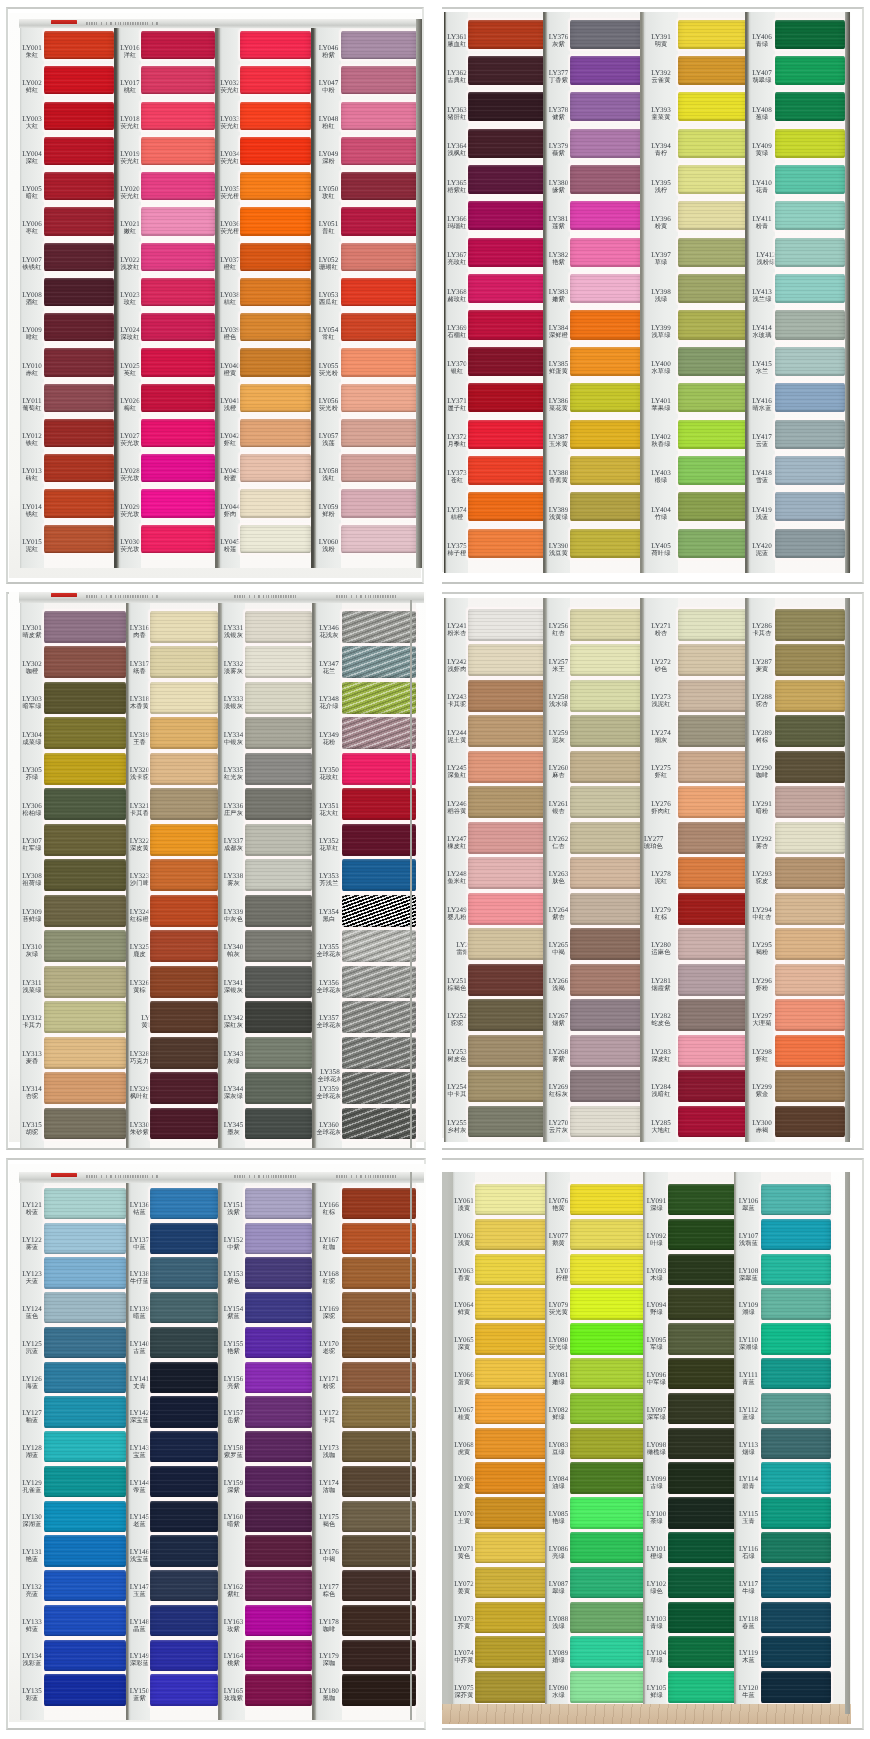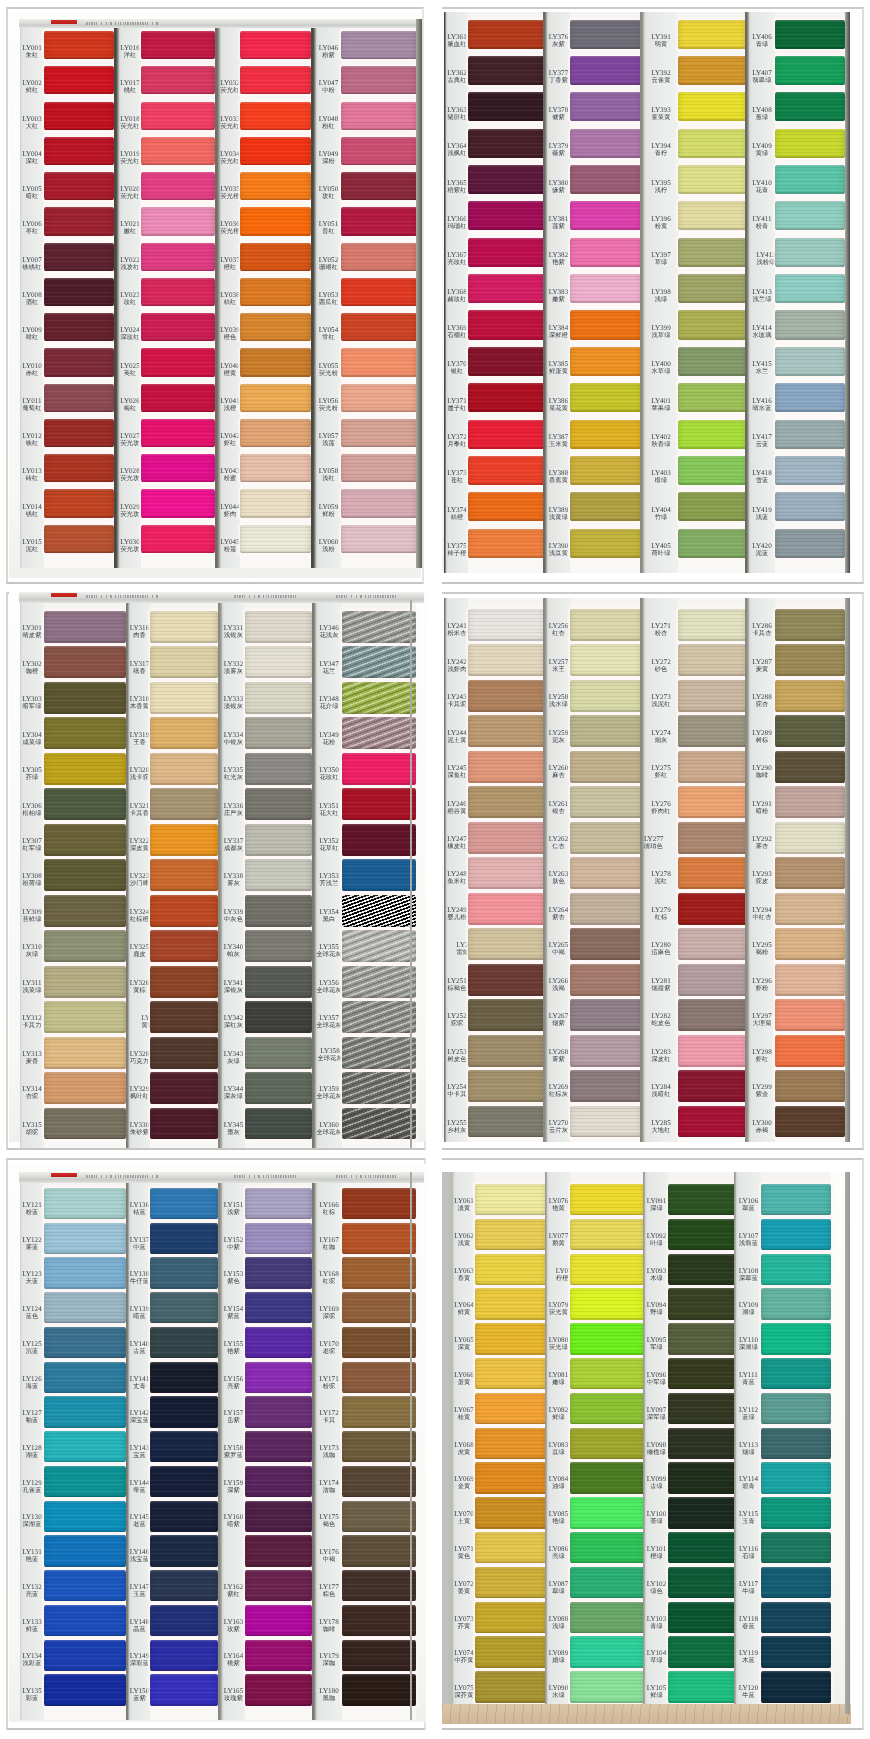--- a/index.html
+++ b/index.html
@@ -1019,21 +1019,21 @@
               <span class="nm">全球花灰</span>
             </div>
         <div class="ent" style="top:379.85px;left:0;width:26.0px">
               <span class="code">LY356</span>
               <span class="nm">全球花灰</span>
             </div>
         <div class="ent" style="top:415.32px;left:0;width:26.0px">
               <span class="code">LY357</span>
               <span class="nm">全球花灰</span>
             </div>
-        <div class="ent" style="top:448px;left:0;width:28px">
+        <div class="ent" style="top:469px;left:0;width:28px">
               <span class="code">LY358</span>
               <span class="nm">全球花灰</span>
             </div>
         <div class="ent" style="top:486.25px;left:0;width:26.0px">
               <span class="code">LY359</span>
               <span class="nm">全球花灰</span>
             </div>
         <div class="ent" style="top:521.72px;left:0;width:26.0px">
               <span class="code">LY360</span>
               <span class="nm">全球花灰</span>

